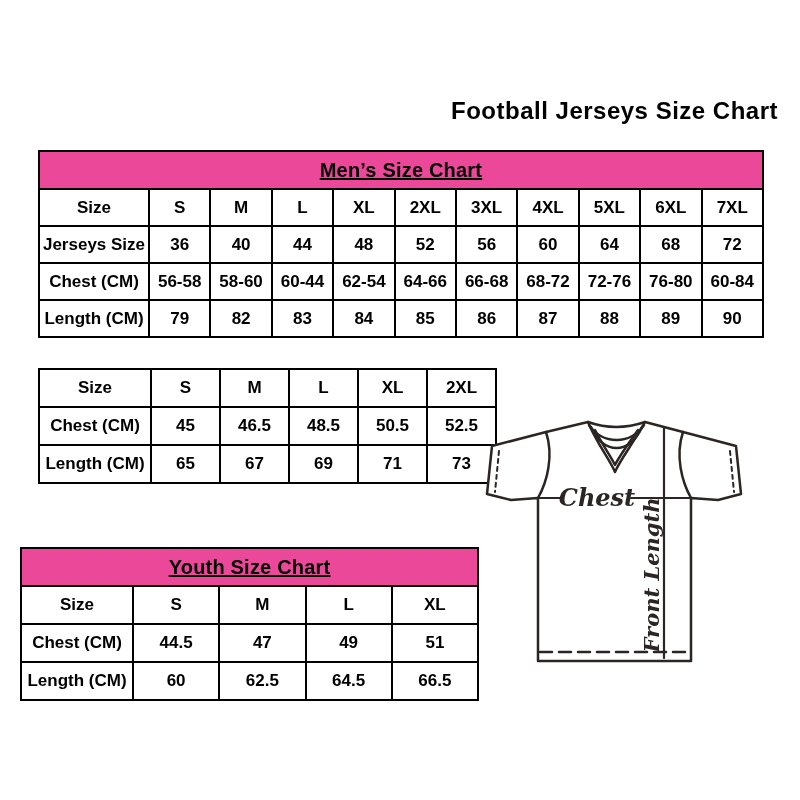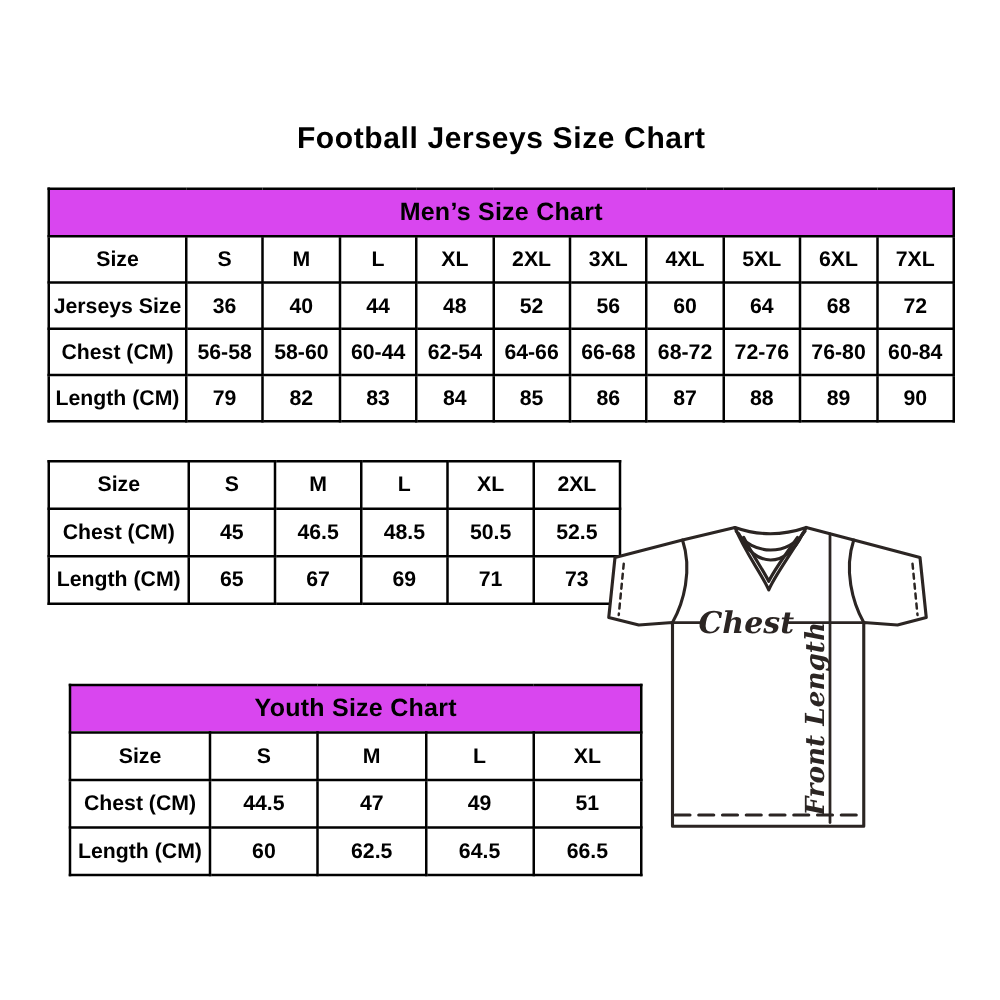--- a/index.html
+++ b/index.html
@@ -1,39 +1,39 @@
 <!DOCTYPE html>
 <html><head>
 <meta charset="utf-8">
 <style>
   html,body{margin:0;padding:0;}
   body{
     width:800px;height:800px;position:relative;background:#ffffff;
     font-family:"Liberation Sans",sans-serif;color:#000;
   }
   .page-title{
-    position:absolute;top:97px;left:12px;width:778px;text-align:center;
+    position:absolute;top:97px;left:0;width:778px;text-align:right;
     font-size:24px;font-weight:bold;letter-spacing:.5px;
   }
   table.size-table{
     position:absolute;border-collapse:collapse;table-layout:fixed;
     background:#fff;
   }
   table.size-table td,table.size-table th{
     border:2px solid #000;text-align:center;vertical-align:middle;
     font-weight:bold;font-size:17px;padding:0;overflow:hidden;
   }
   table.size-table th.band{
-    background:#d946ef;font-size:20px;height:36px;letter-spacing:.2px;
+    background:#ec4899;font-size:20px;height:36px;letter-spacing:.2px;text-decoration:underline;
   }
   #mens-table{left:38px;top:150px;width:724px;}
   #mens-table td{height:35px;}
   #womens-table{left:38px;top:368px;width:457px;}
   #womens-table td{height:36px;}
-  #youth-table{left:55px;top:547px;width:457px;}
+  #youth-table{left:20px;top:547px;width:457px;}
   #youth-table td{height:36px;}
   .jersey-wrap{position:absolute;left:483px;top:412px;width:260px;height:260px;text-align:center;}
   svg text.meas{
     font-family:"DejaVu Serif","Liberation Serif",serif;
     font-style:italic;font-weight:bold;fill:#2b2523;
   }
 </style>
 </head>
 <body>
 

